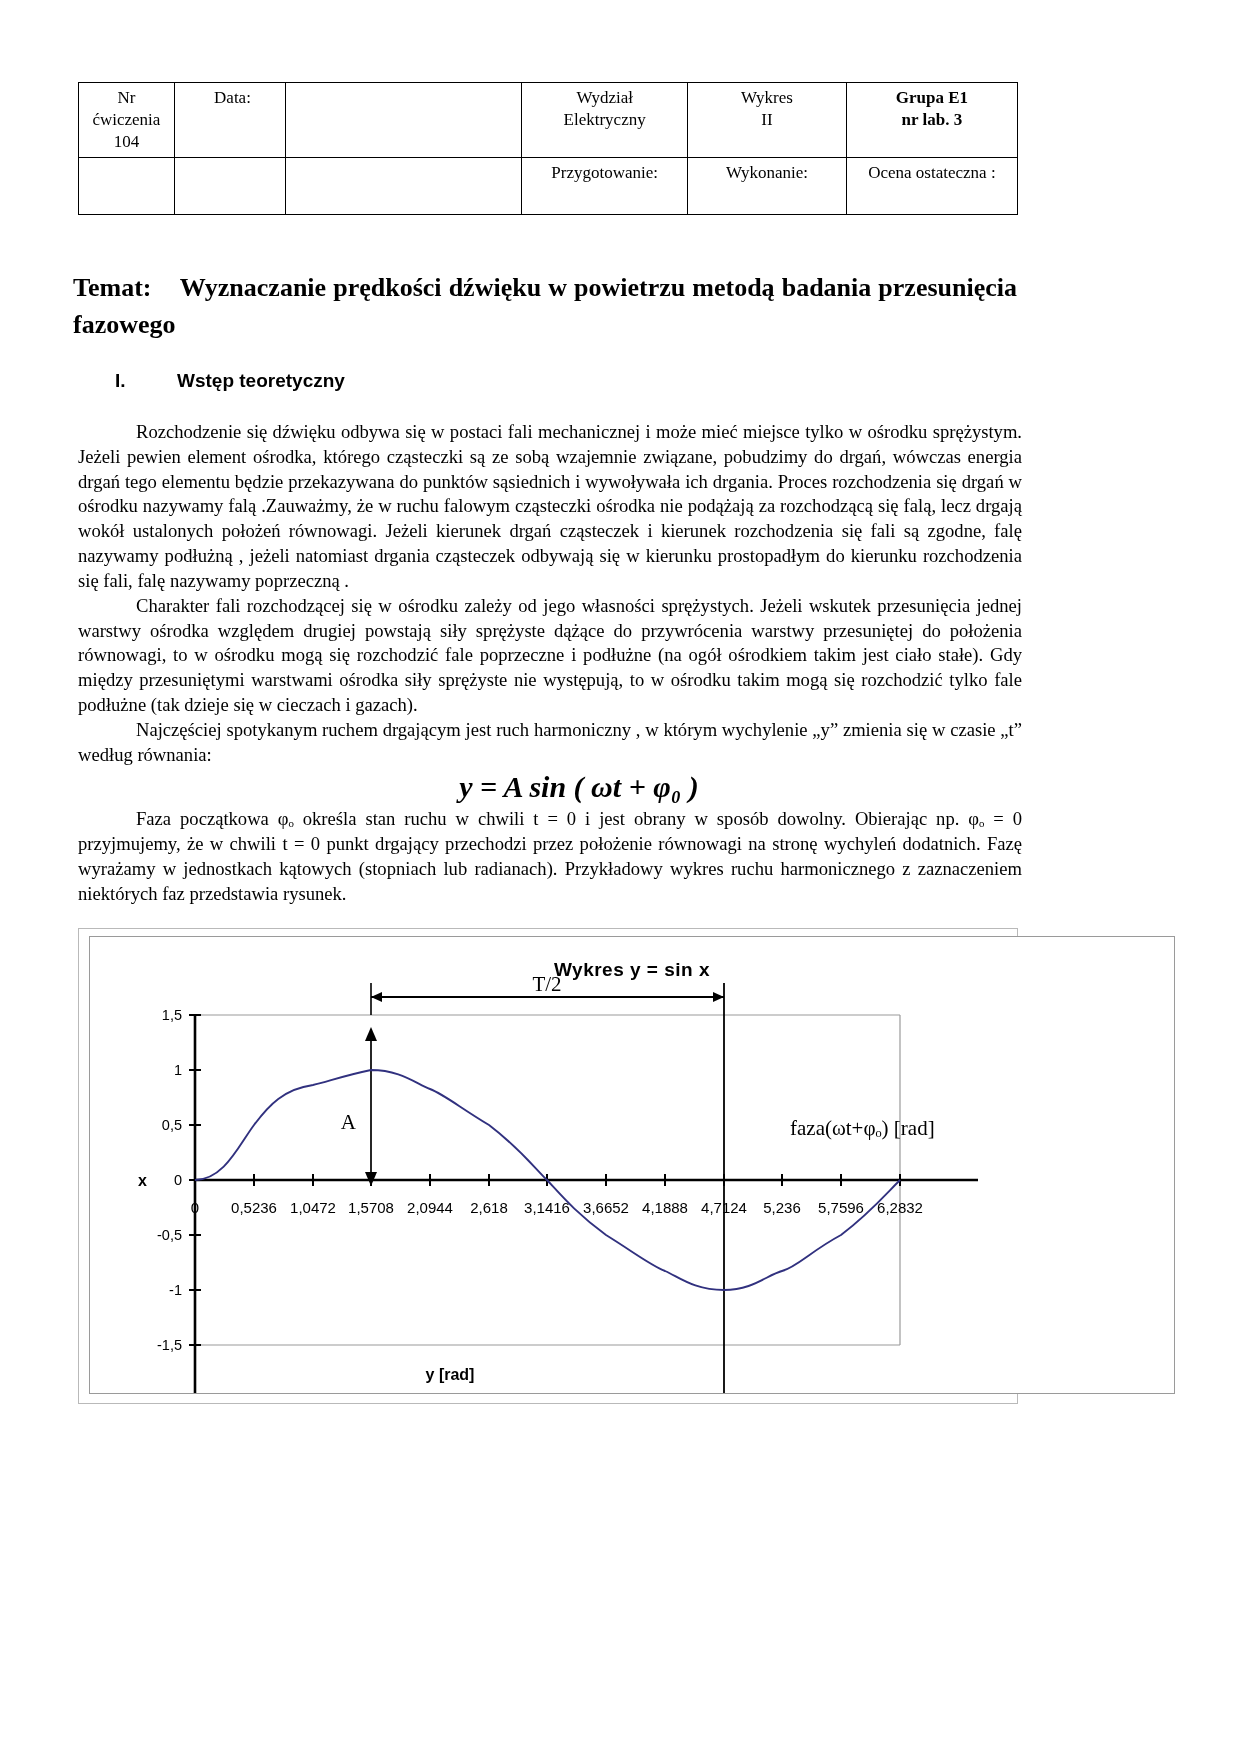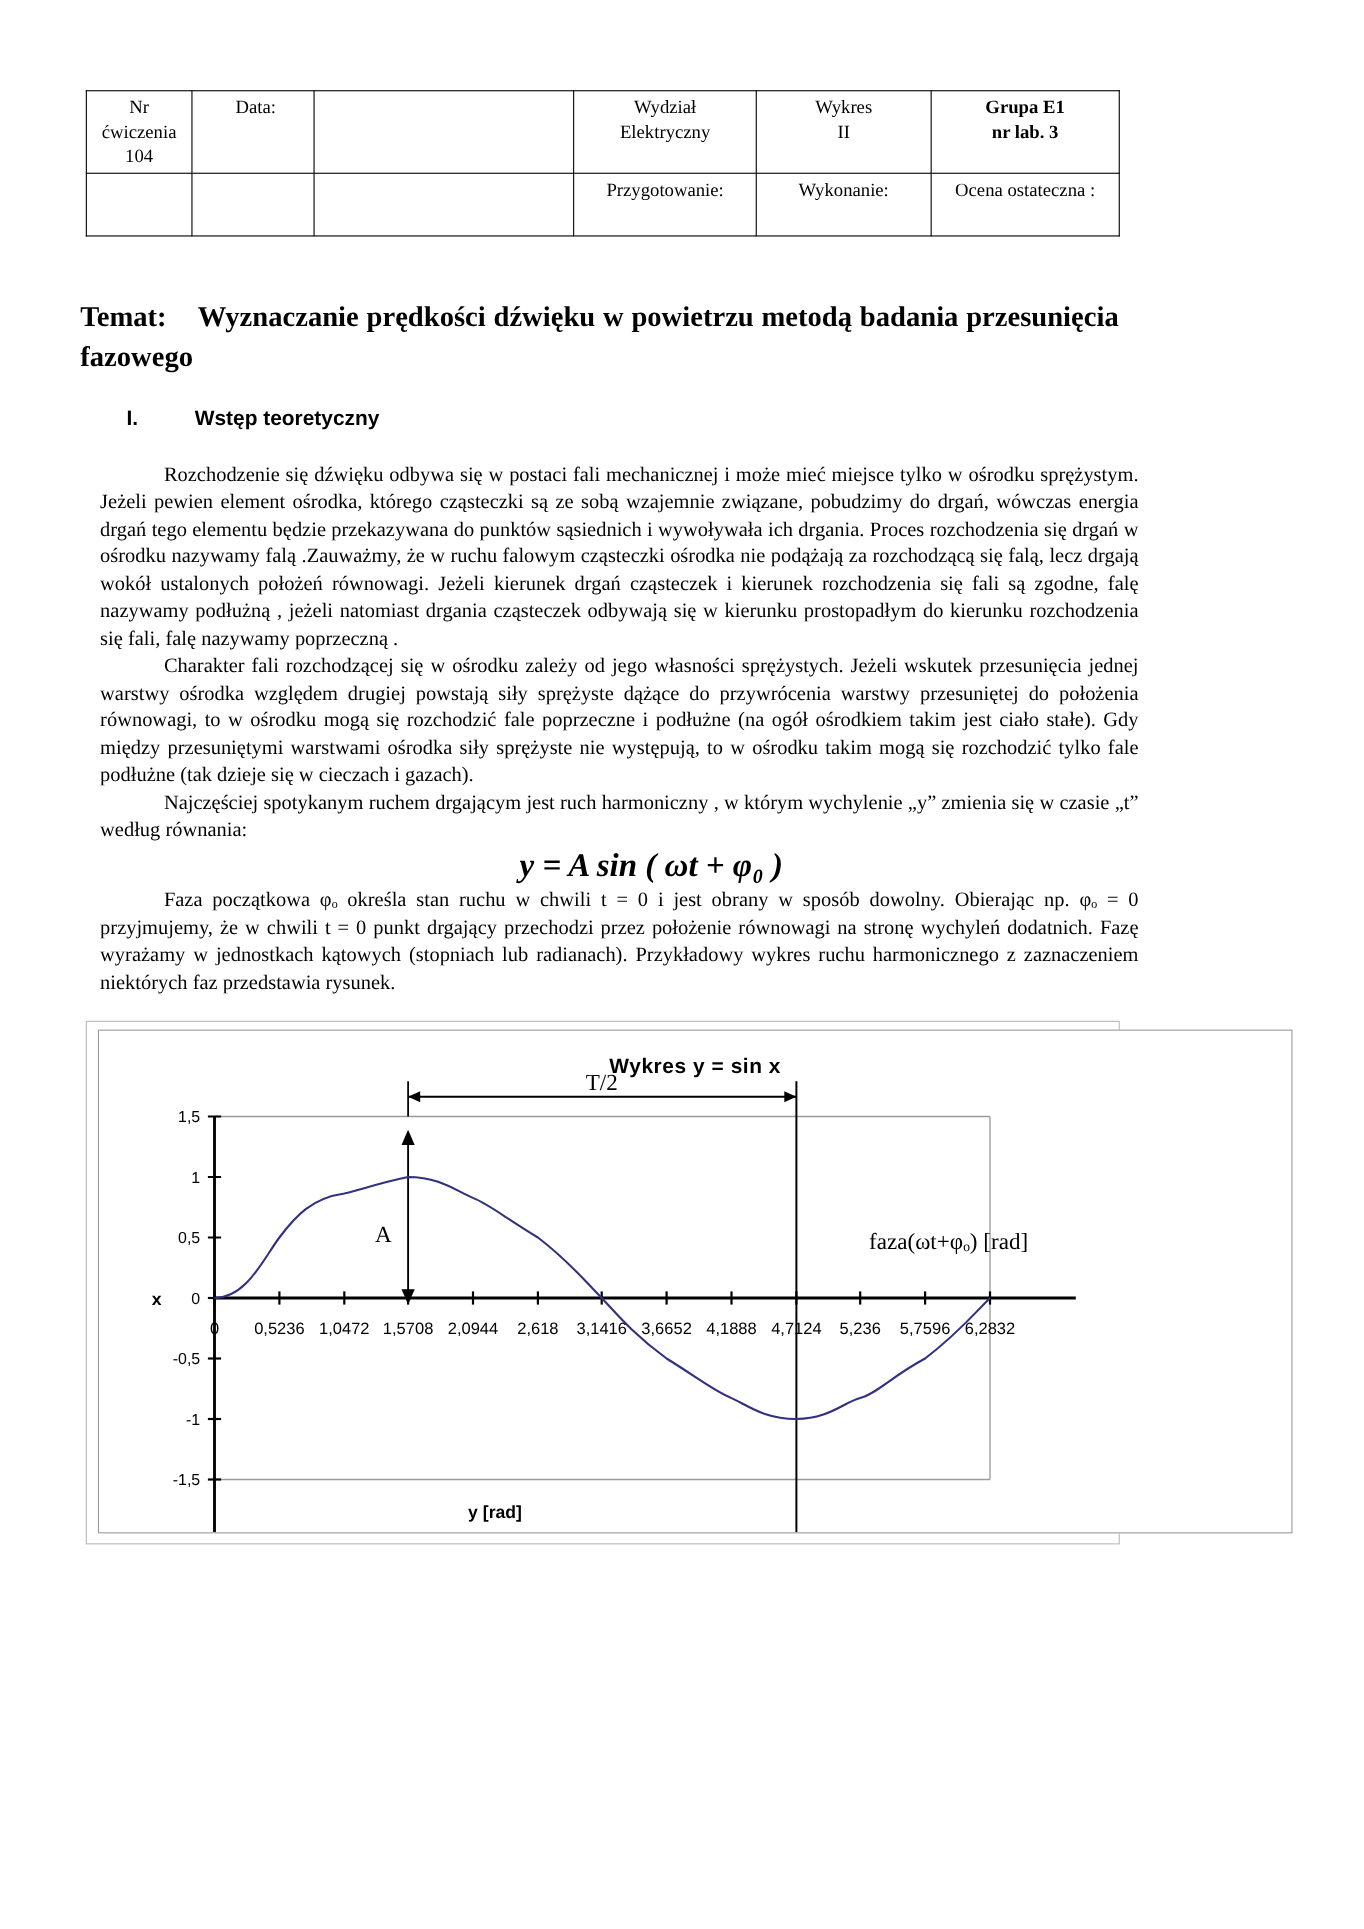--- a/index.html
+++ b/index.html
@@ -80,21 +80,20 @@
   
   .body {
     position: absolute;
     left: 78px;
     top: 420px;
     width: 944px;
     font-size: 18.6px;
     line-height: 1.335;
     text-align: justify;
     font-family: "Liberation Serif", serif;
-    margin-left: 13px;
   }
   .body p { margin: 0; text-indent: 58px; }
   .body p.noindent { text-indent: 0; }
 
   .eq {
     text-align: center;
     font-style: italic;
     font-weight: bold;
     font-size: 30px;
     margin: 6px 0 4px 0;

